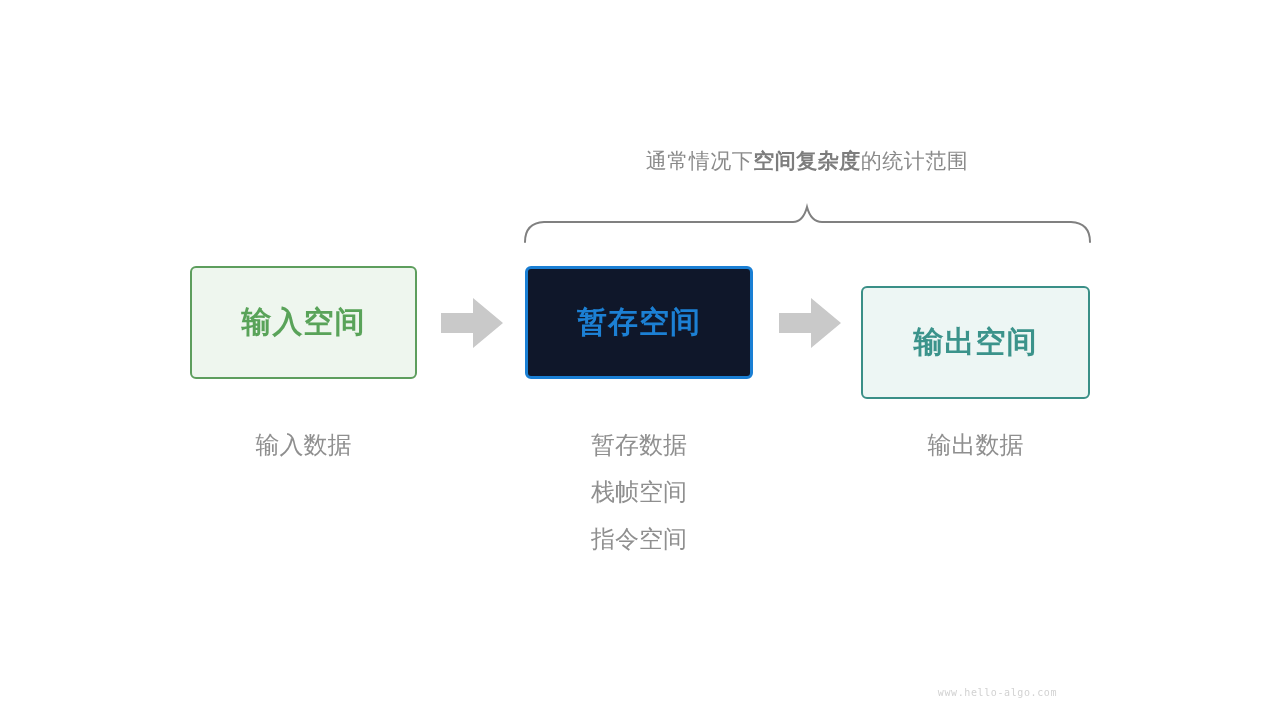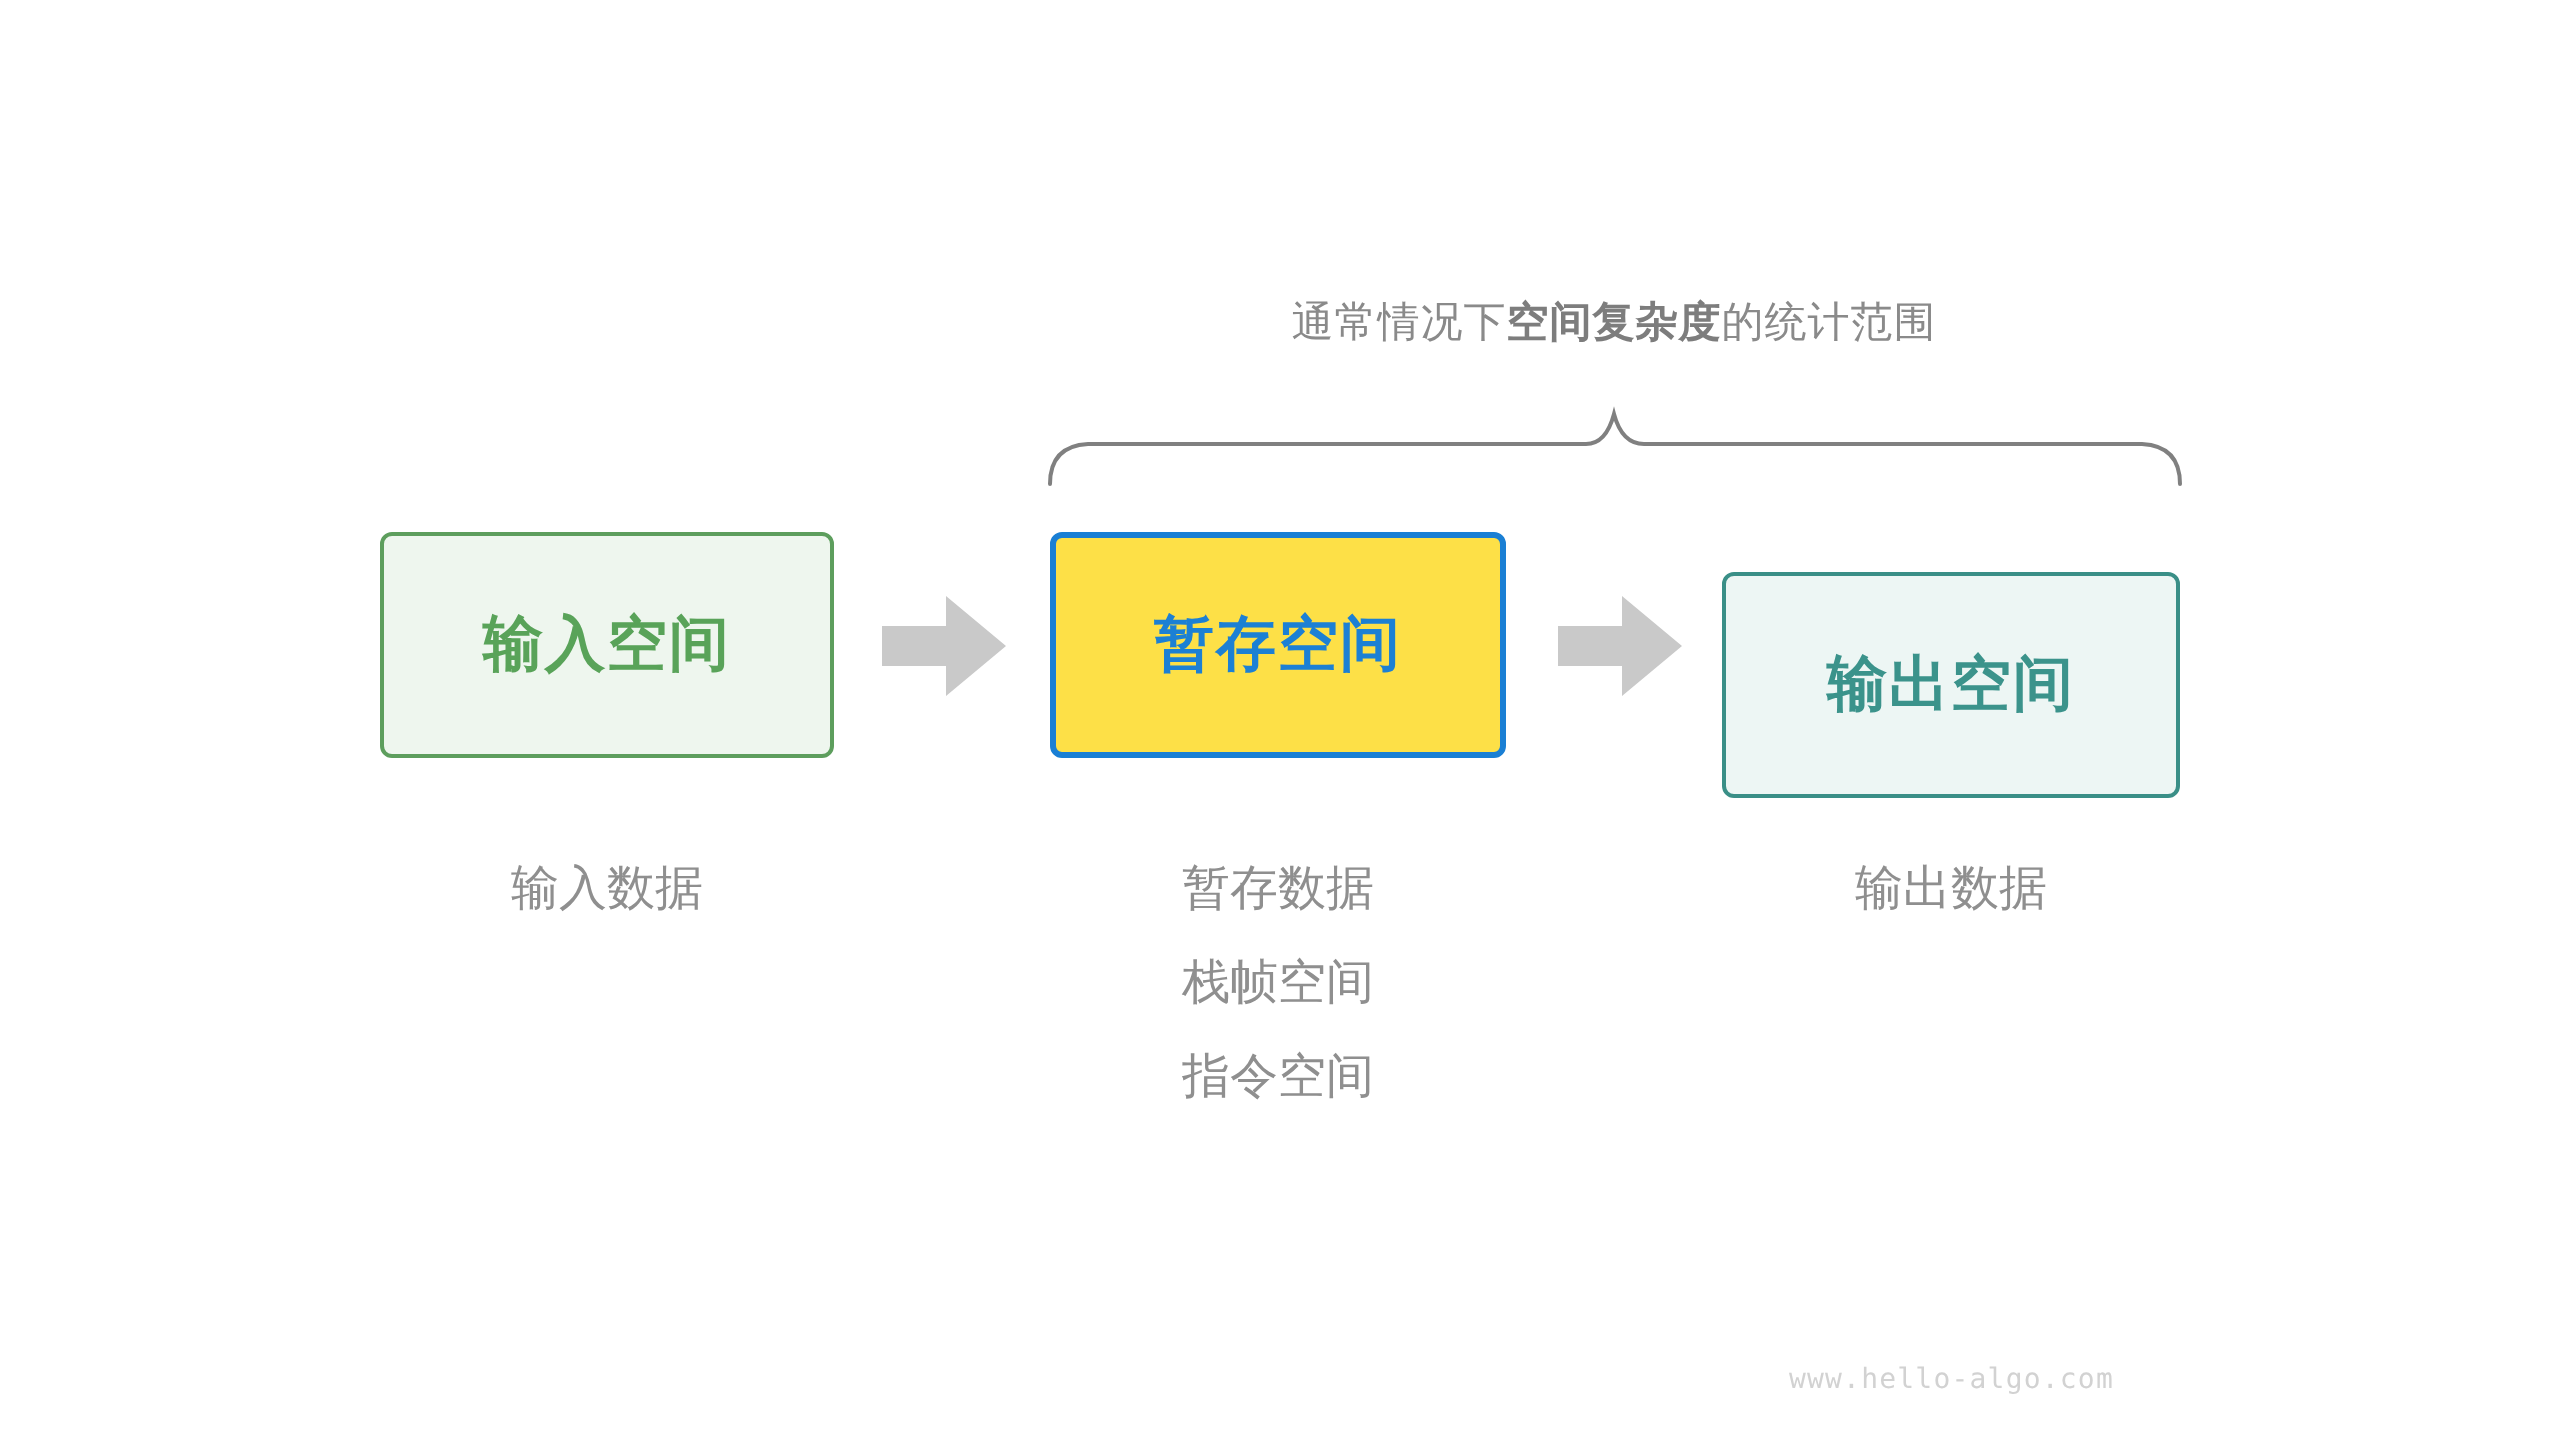--- a/index.html
+++ b/index.html
@@ -71,21 +71,21 @@
     height: 113px;
     background: #eef6ee;
     border: 2px solid #5d9e5d;
     color: #59a359;
   }
   .box-temp {
     left: 525px;
     top: 266px;
     width: 228px;
     height: 113px;
-    background: #fde047;
+    background: #0f172a;
     border: 3px solid #1a7fd4;
     color: #1c80d4;
   }
   .box-output {
     left: 861px;
     top: 266px;
     width: 229px;
     height: 113px;
     background: #edf6f4;
     border: 2px solid #3a8f87;
@@ -114,21 +114,21 @@
   .cap-input  { left: 190px; top: 421px; width: 227px; }
   .cap-temp   { left: 525px; top: 421px; width: 228px; }
   .cap-output { left: 861px; top: 421px; width: 229px; }
 
   
   .watermark {
     position: absolute;
     right: 42px;
     bottom: 22px;
     font-family: "DejaVu Sans Mono", "Liberation Mono", monospace;
-    font-size: 14px;
+    font-size: 10px;
     color: #d2d2d2;
     letter-spacing: 0.6px;
     white-space: nowrap;
   }
 </style>
 </head>
 <body>
 
 <div id="canvas">
 

